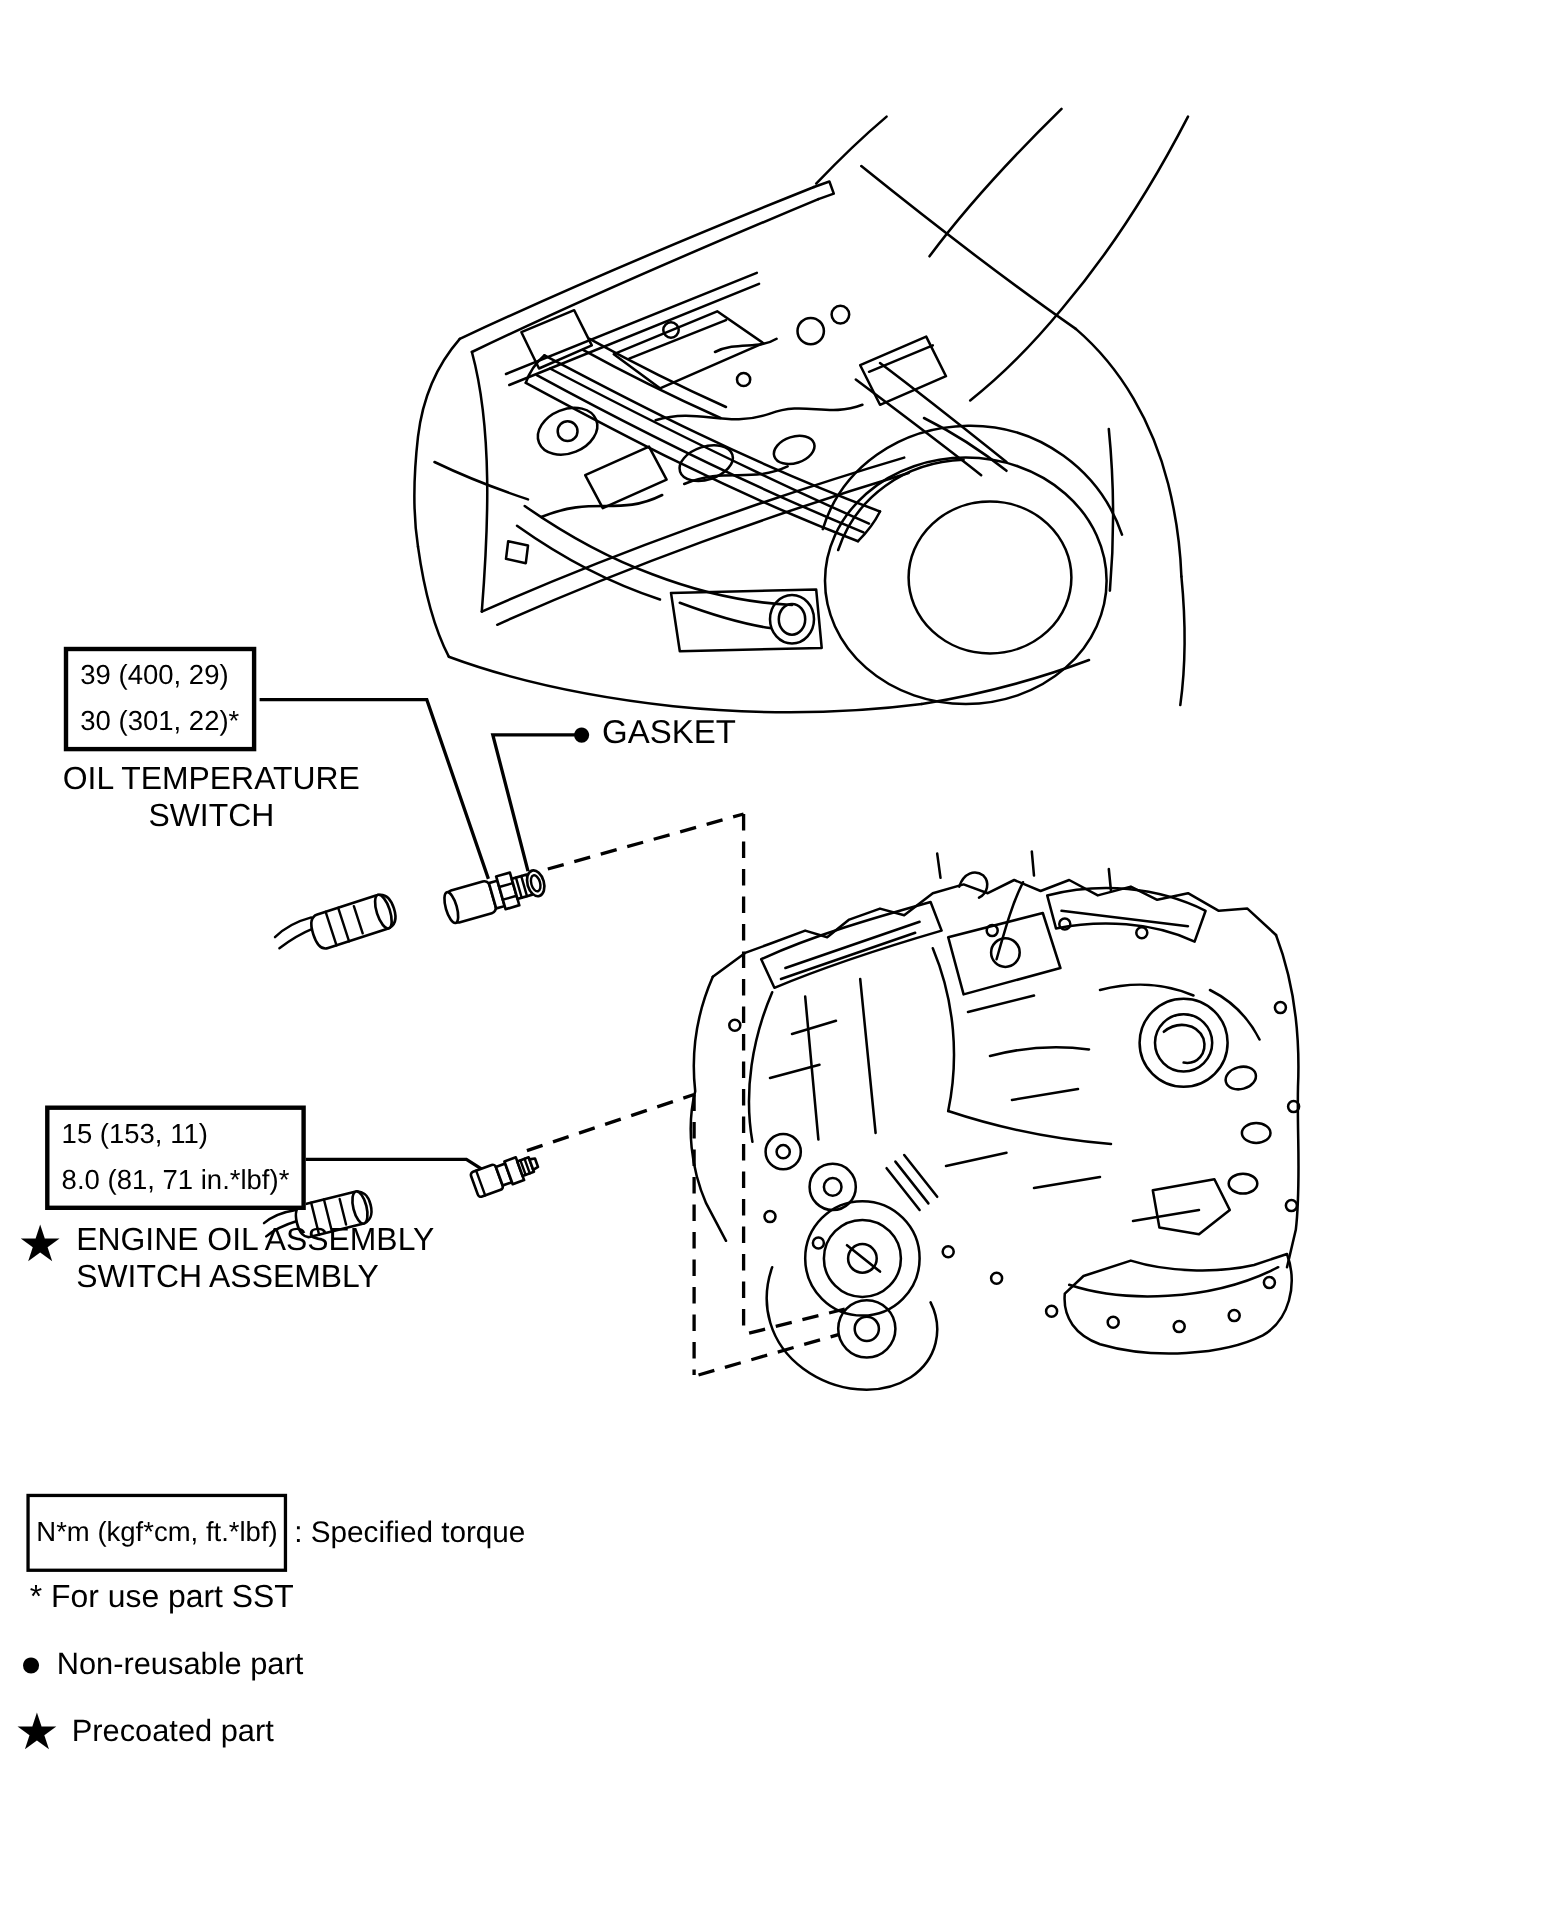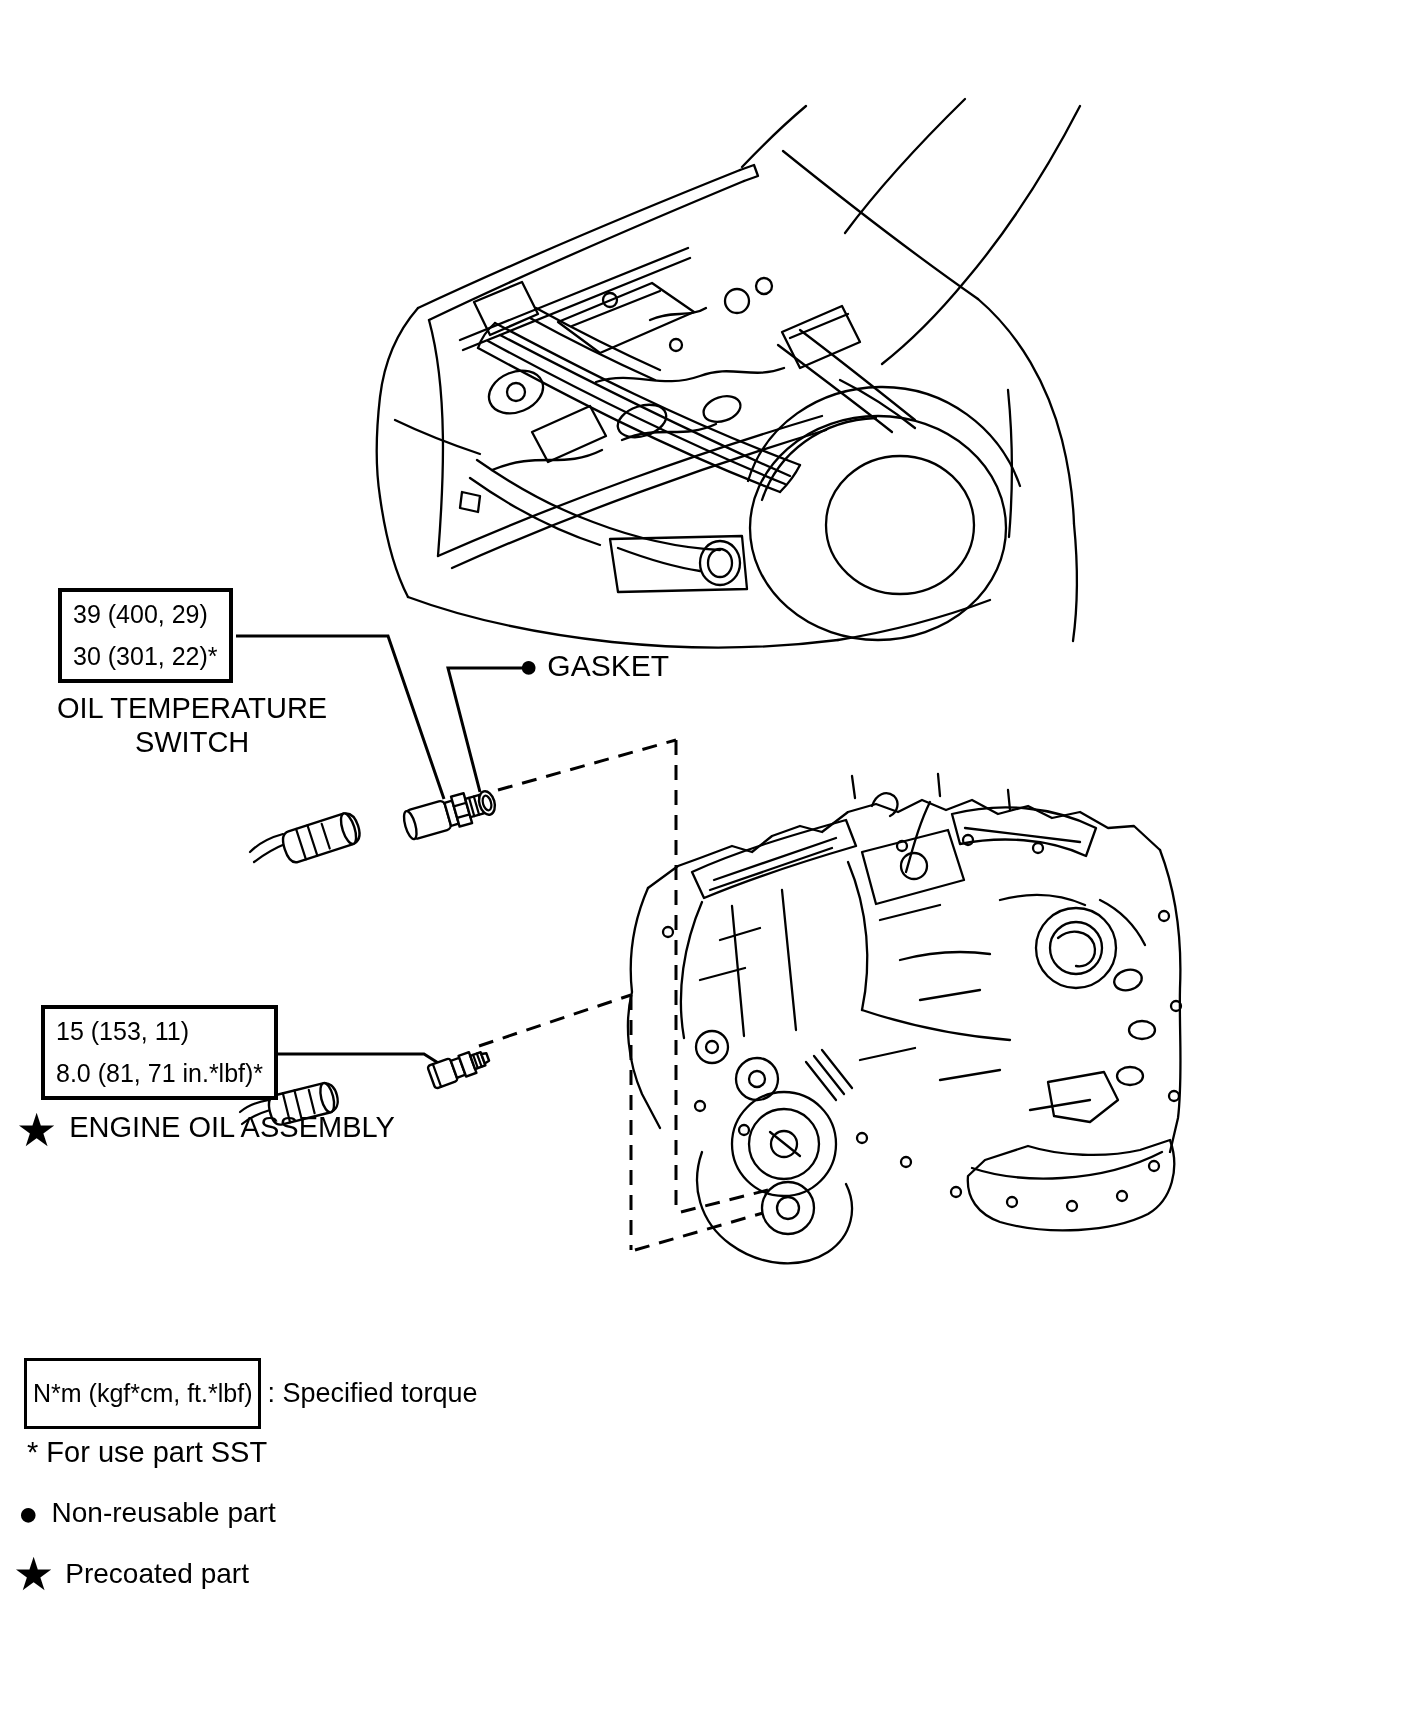--- a/index.html
+++ b/index.html
@@ -296,20 +296,21 @@
 
   <div class="torque-box" id="torque-box-pressure">
     <div>15 (153, 11)</div>
     <div>8.0 (81, 71 in.*lbf)*</div>
   </div>
 
   <div class="part-label" id="pressure-label">
     <span class="marker-star">★</span>
     <div>
       <div>ENGINE OIL ASSEMBLY</div>
+      <div>SWITCH ASSEMBLY</div>
     </div>
   </div>
 
   <div class="legend-row" id="legend-torque">
     <span class="torque-note-box">N*m (kgf*cm, ft.*lbf)</span>
     <span class="torque-desc">: Specified torque</span>
   </div>
 
   <div class="legend-row" id="legend-sst">
     <span>* For use part SST</span>

